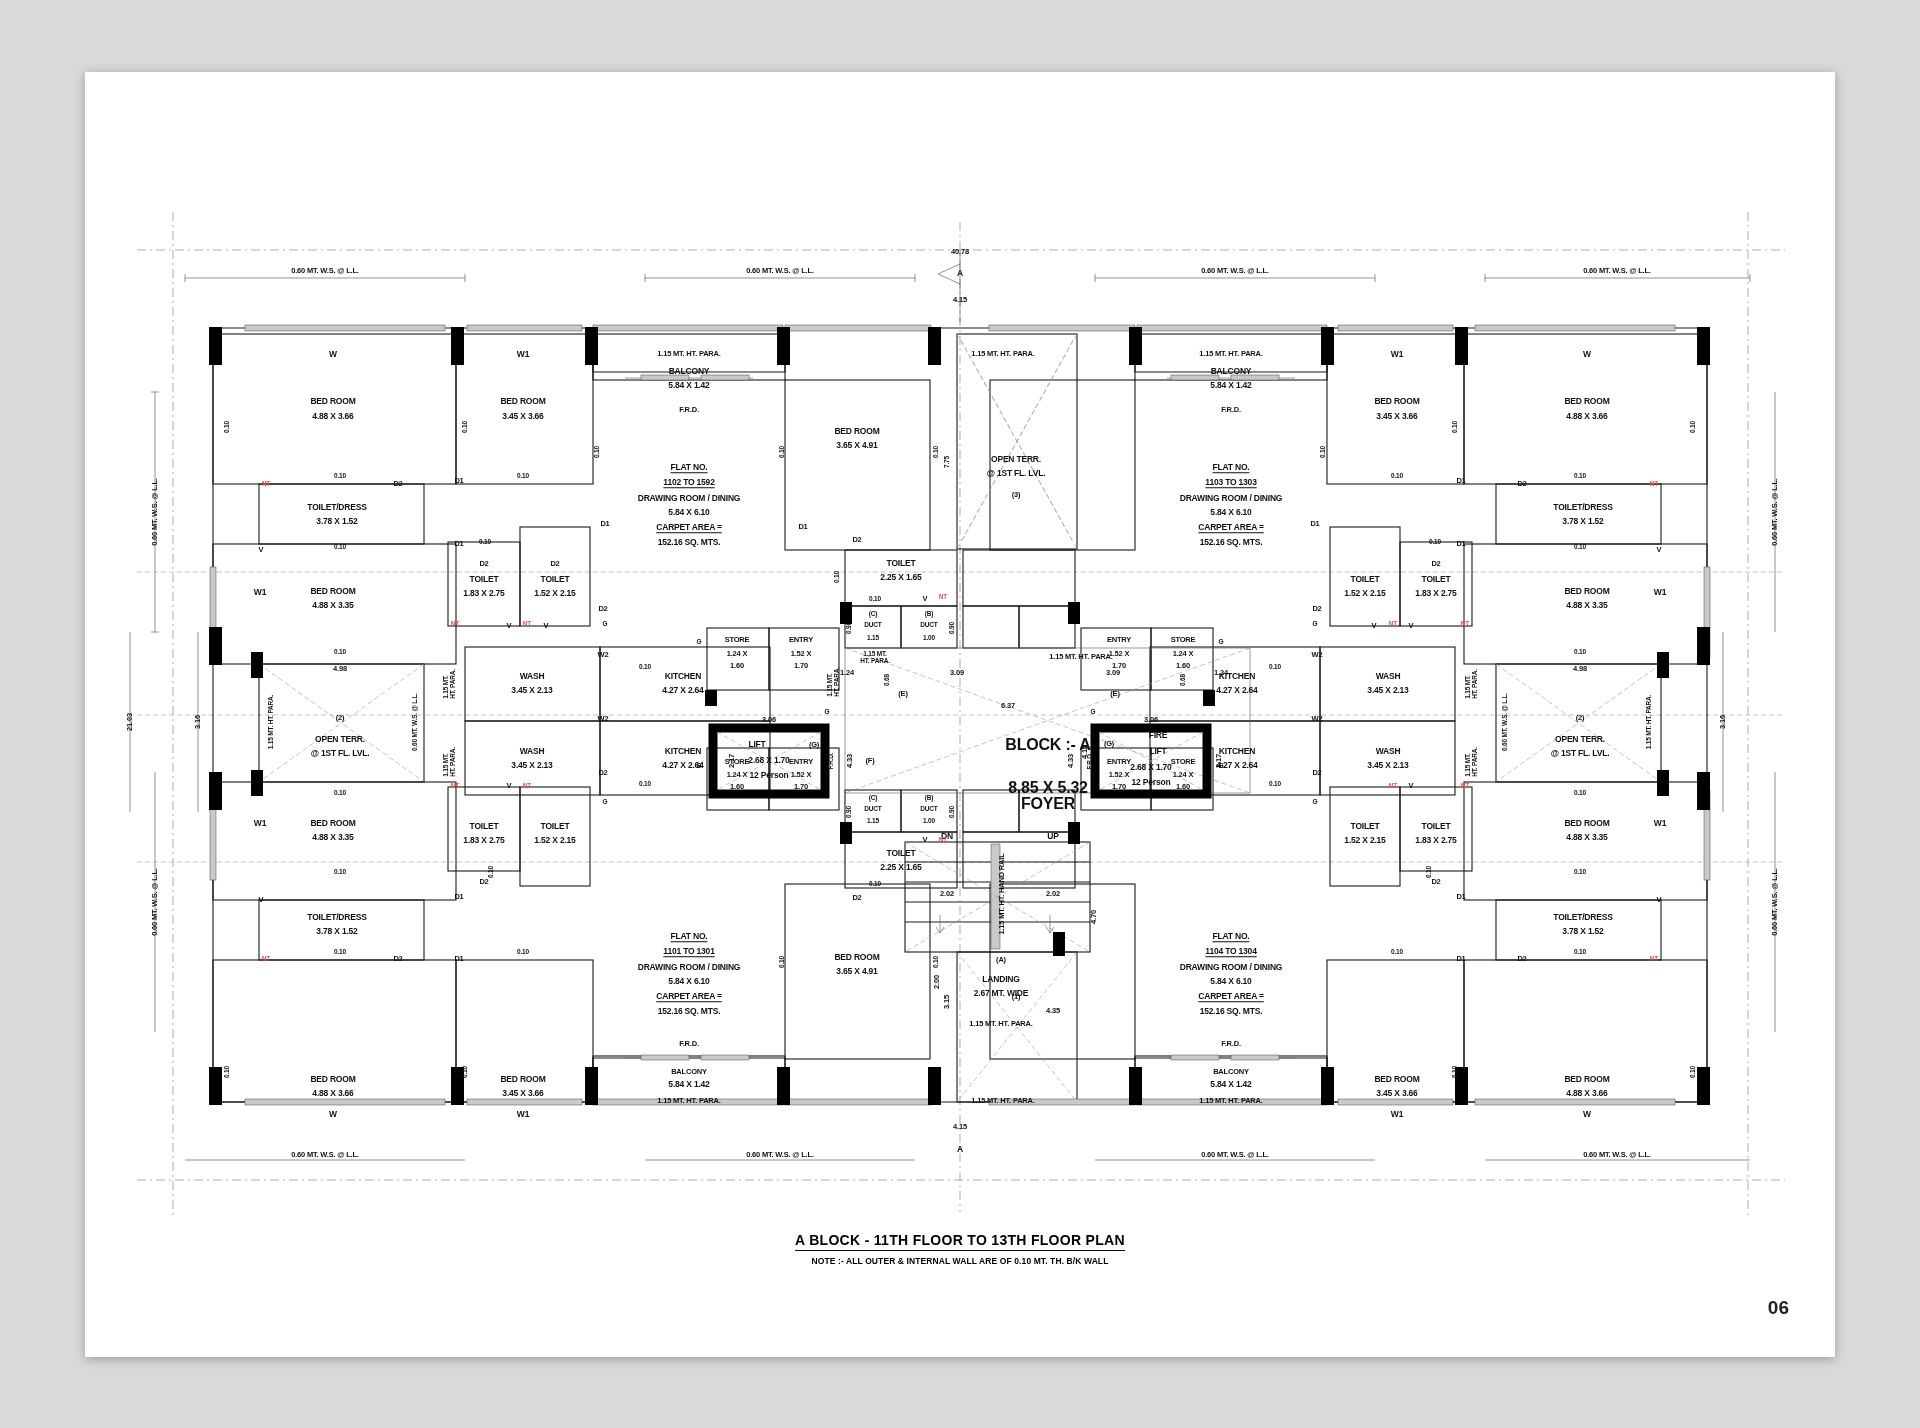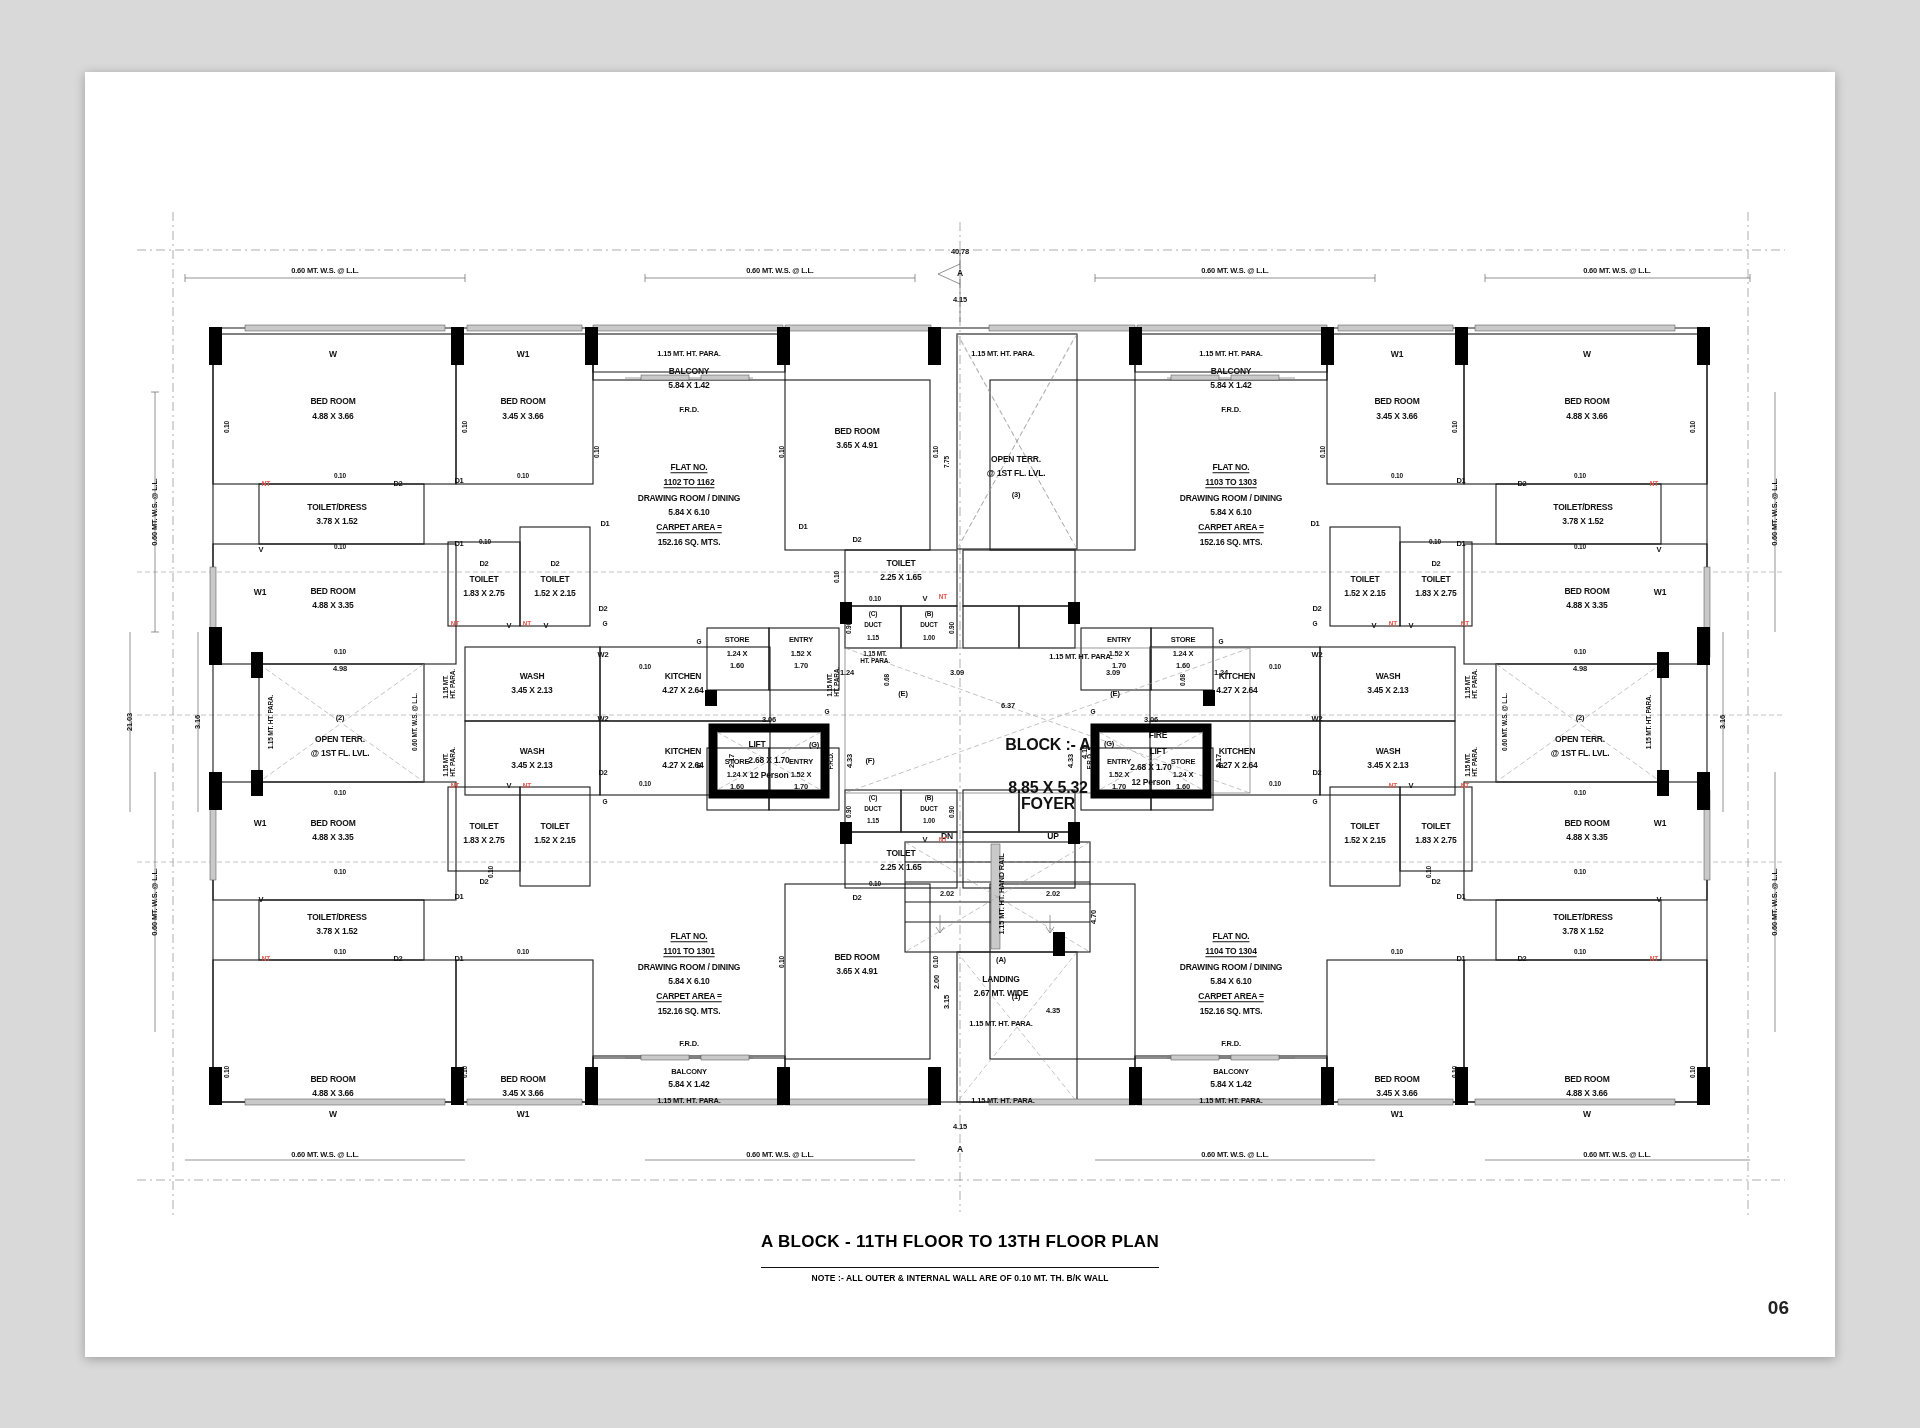--- a/index.html
+++ b/index.html
@@ -19,22 +19,22 @@
        letter-spacing:1px;opacity:.42;pointer-events:none;}
   #wm1 .a{color:#e8a9a2}#wm1 .two{color:#8dc38a;font-size:52px}
   #wm1 .z{color:#e8a9a2}#wm1 .p{color:#9fb6e0}#wm1 .r{color:#f0b98a}
   #wm1 .o{color:#f2d68a}#wm1 .pe{color:#f0b98a}#wm1 .rr{color:#f2d68a}
   #wm1 .t{color:#9fb6e0}#wm1 .y{color:#a9d3a4}
   #wm2{position:absolute;left:185px;top:860px;font-size:34px;font-weight:bold;
        color:#d6d6d6;opacity:.85;pointer-events:none;letter-spacing:.5px;}
   #pageno{position:absolute;right:46px;bottom:38px;font-size:19px;font-weight:bold;color:#222;}
   .title{position:absolute;left:875px;top:1160px;transform:translateX(-50%);
          text-align:center;}
-  .title .main{font-size:17px;font-weight:bold;letter-spacing:.3px;
-         border-bottom:1.5px solid #111;padding-bottom:15px;}
+  .title .main{font-size:14px;font-weight:bold;letter-spacing:.3px;
+         border-bottom:1.5px solid #111;padding-bottom:2px;}
   .title .note{font-size:8.5px;font-weight:bold;margin-top:5px;letter-spacing:.1px;}
   svg{position:absolute;left:0;top:0;overflow:visible}
 </style>
 </head>
 <body>
 
 <div id="page">
   <div id="sheet">
 
     <svg id="plan" width="1750" height="1285" viewBox="0 0 1750 1285">
@@ -402,21 +402,21 @@
     <div class="lbl c t6" style="left:614px;top:570px">G</div>
     <div class="lbl c t6" style="left:614px;top:694px">G</div>
     <div class="lbl c t6" style="left:520px;top:552px">G</div>
     <div class="lbl c t6" style="left:520px;top:730px">G</div>
 
     <div class="lbl c t7" style="left:604px;top:282px">1.15 MT. HT. PARA.</div>
     <div class="lbl c t8" style="left:604px;top:300px">BALCONY</div>
     <div class="lbl c t8" style="left:604px;top:314px">5.84 X 1.42</div>
     <div class="lbl c t7" style="left:604px;top:338px">F.R.D.</div>
     <div class="lbl c t8 u" style="left:604px;top:396px">FLAT NO.</div>
-    <div class="lbl c t8 u" style="left:604px;top:411px">1102 TO 1162</div>
+    <div class="lbl c t8 u" style="left:604px;top:411px">1102 TO 1592</div>
     <div class="lbl c t8" style="left:604px;top:427px">DRAWING ROOM / DINING</div>
     <div class="lbl c t8" style="left:604px;top:441px">5.84 X 6.10</div>
     <div class="lbl c t8 u" style="left:604px;top:456px">CARPET AREA =</div>
     <div class="lbl c t8" style="left:604px;top:471px">152.16 SQ. MTS.</div>
     <div class="lbl vert t6" style="left:512px;top:380px">0.10</div>
     <div class="lbl c t7" style="left:520px;top:452px">D1</div>
 
     <div class="lbl c t7" style="left:604px;top:1000px">BALCONY</div>
     <div class="lbl c t8" style="left:604px;top:1013px">5.84 X 1.42</div>
     <div class="lbl c t7" style="left:604px;top:1029px">1.15 MT. HT. PARA.</div>

